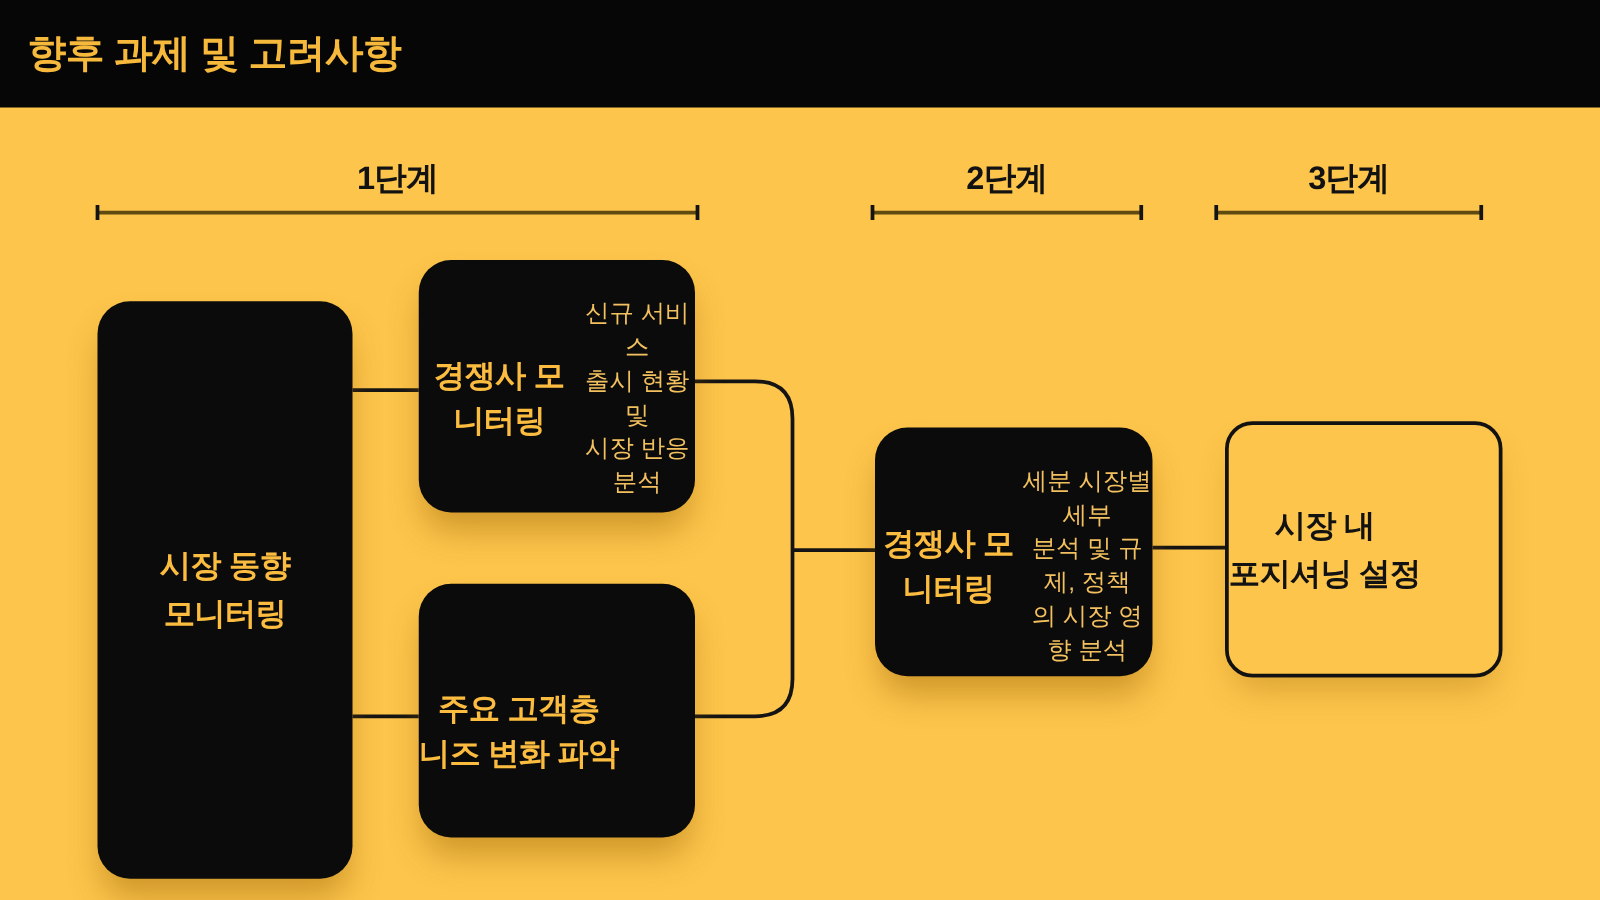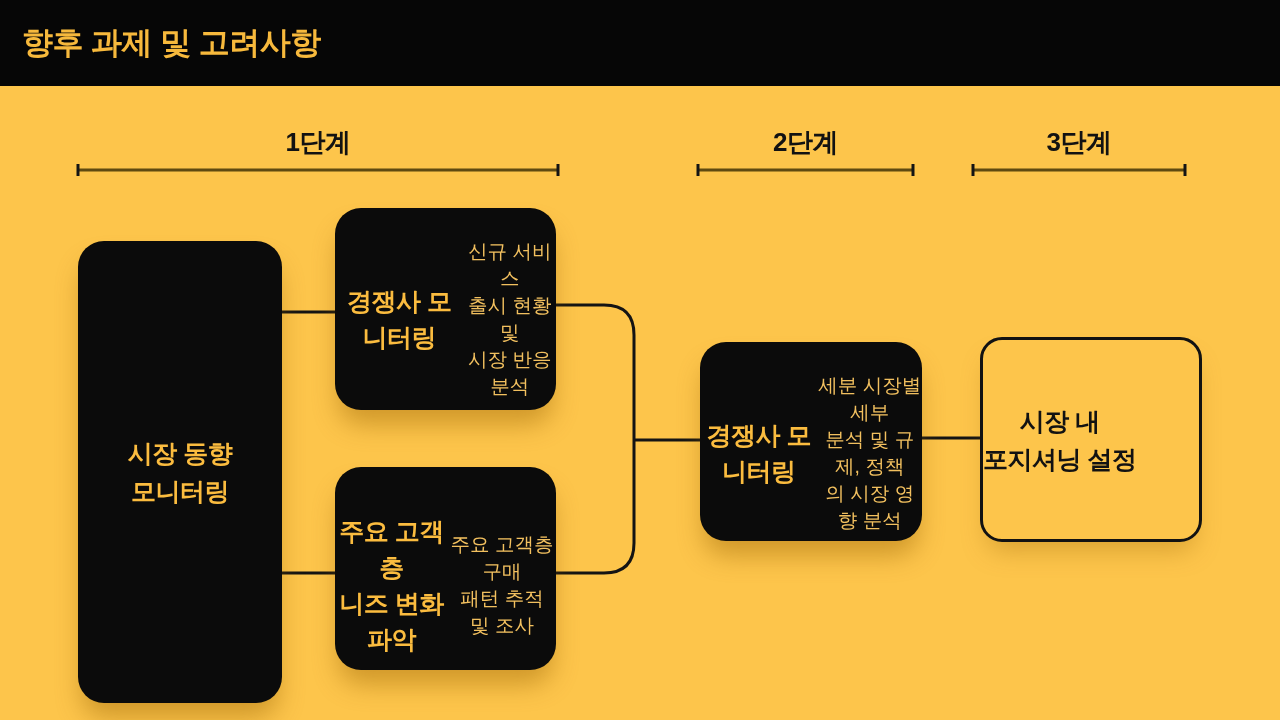--- a/index.html
+++ b/index.html
@@ -175,22 +175,20 @@
     <div class="node black" id="node-competitor-1">
       <div class="node-title">경쟁사 모니터링</div>
       <div class="node-body">신규 서비스
 출시 현황 및
 시장 반응 분석</div>
     </div>
 
     <div class="node black" id="node-customer-needs">
       <div class="node-title">주요 고객층
 니즈 변화 파악</div>
-      <div class="node-body">주요 고객층 구매
-패턴 추적 및 조사</div>
     </div>
 
     <div class="node black" id="node-competitor-2">
       <div class="node-title">경쟁사 모니터링</div>
       <div class="node-body">세분 시장별 세부
 분석 및 규제, 정책
 의 시장 영향 분석</div>
     </div>
 
     <div class="node outline" id="node-positioning">

